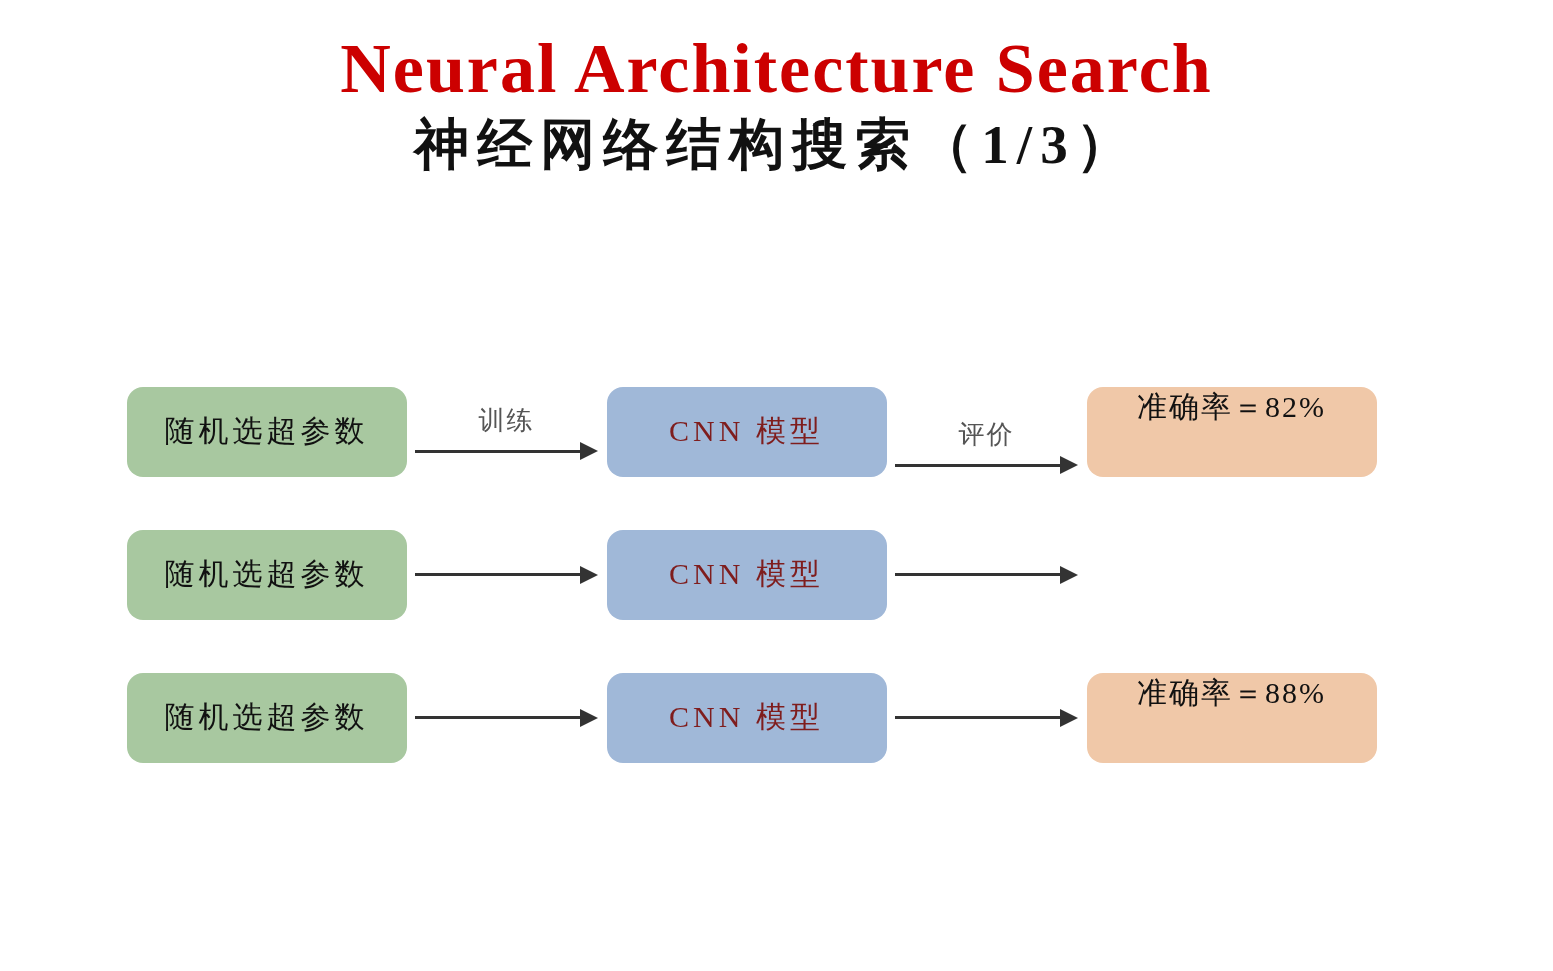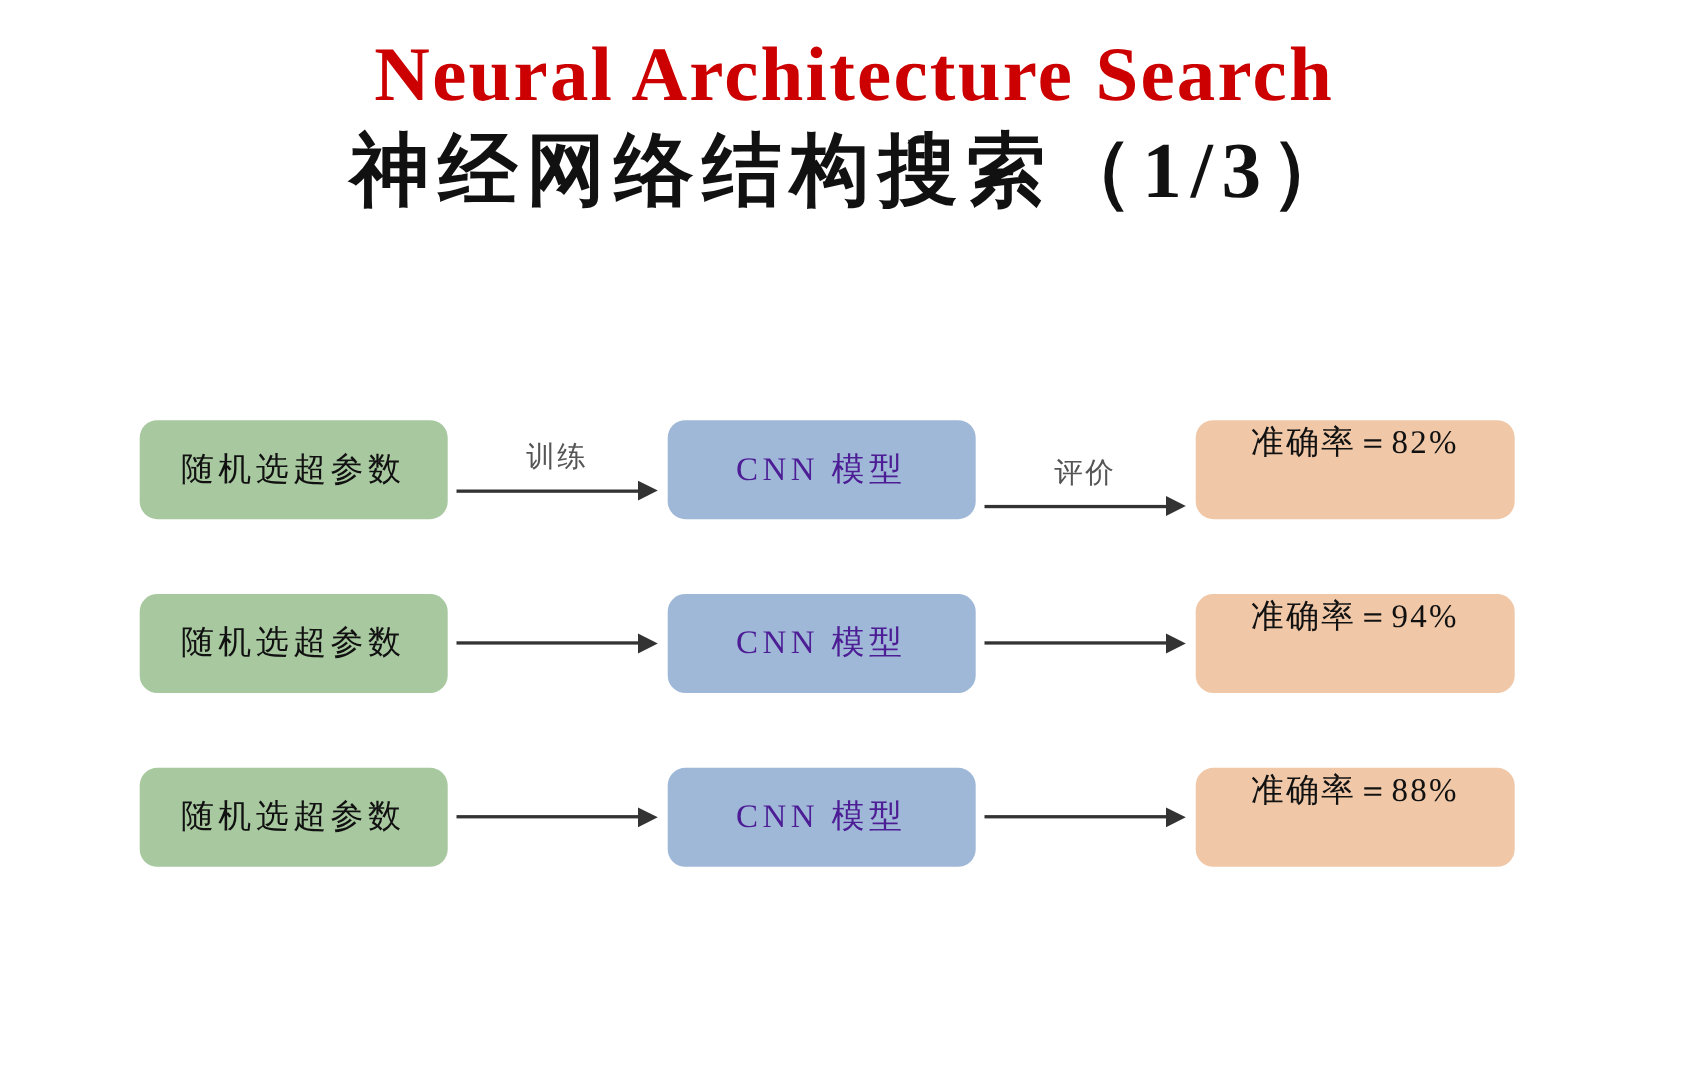--- a/index.html
+++ b/index.html
@@ -29,37 +29,37 @@
     .title-english {
       font-size: 70px;
       font-weight: bold;
       color: #cc0000;
       font-family: 'Georgia', 'Times New Roman', serif;
       letter-spacing: 2px;
       line-height: 1.1;
     }
 
     .title-chinese {
-      font-size: 72px;
+      font-size: 55px;
       font-weight: bold;
       color: #111111;
       font-family: 'SimSun', 'STSong', 'KaiTi', 'STKaiti', serif;
       letter-spacing: 8px;
       line-height: 1.2;
       margin-top: 5px;
     }
 
     .diagram-section {
       width: 100%;
       flex: 1;
       display: flex;
       flex-direction: column;
       justify-content: center;
       align-items: center;
-      gap: 68px;
+      gap: 53px;
       padding: 20px 60px 40px 60px;
     }
 
     .flow-row {
       display: flex;
       align-items: center;
       gap: 0;
       width: 1300px;
     }
 
@@ -81,21 +81,21 @@
     .box-blue {
       background-color: #a0b8d8;
       border-radius: 16px;
       width: 280px;
       height: 90px;
       display: flex;
       align-items: center;
       justify-content: center;
       font-size: 30px;
       font-family: 'SimSun', 'STSong', serif;
-      color: #4c1d95;
+      color: #7f1d1d;
       letter-spacing: 4px;
       flex-shrink: 0;
     }
 
     .box-orange {
       background-color: #f0c8a8;
       border-radius: 16px;
       width: 290px;
       height: 90px;
       display: flex;
@@ -198,23 +198,20 @@
       <span>CNN 模型</span>
     </div>
 
     <div class="arrow-container" style="width:200px;">
       <div class="arrow-line">
         <div class="arrow-shaft" style="width:165px;"></div>
         <div class="arrow-head"></div>
       </div>
     </div>
 
-    <div class="box-orange">
-      <span>准确率＝94%</span>
-    </div>
   </div>
 
   <div class="flow-row">
     <div class="box-green">
       <span>随机选超参数</span>
     </div>
 
     <div class="arrow-container" style="width:200px;">
       <div class="arrow-line">
         <div class="arrow-shaft" style="width:165px;"></div>

